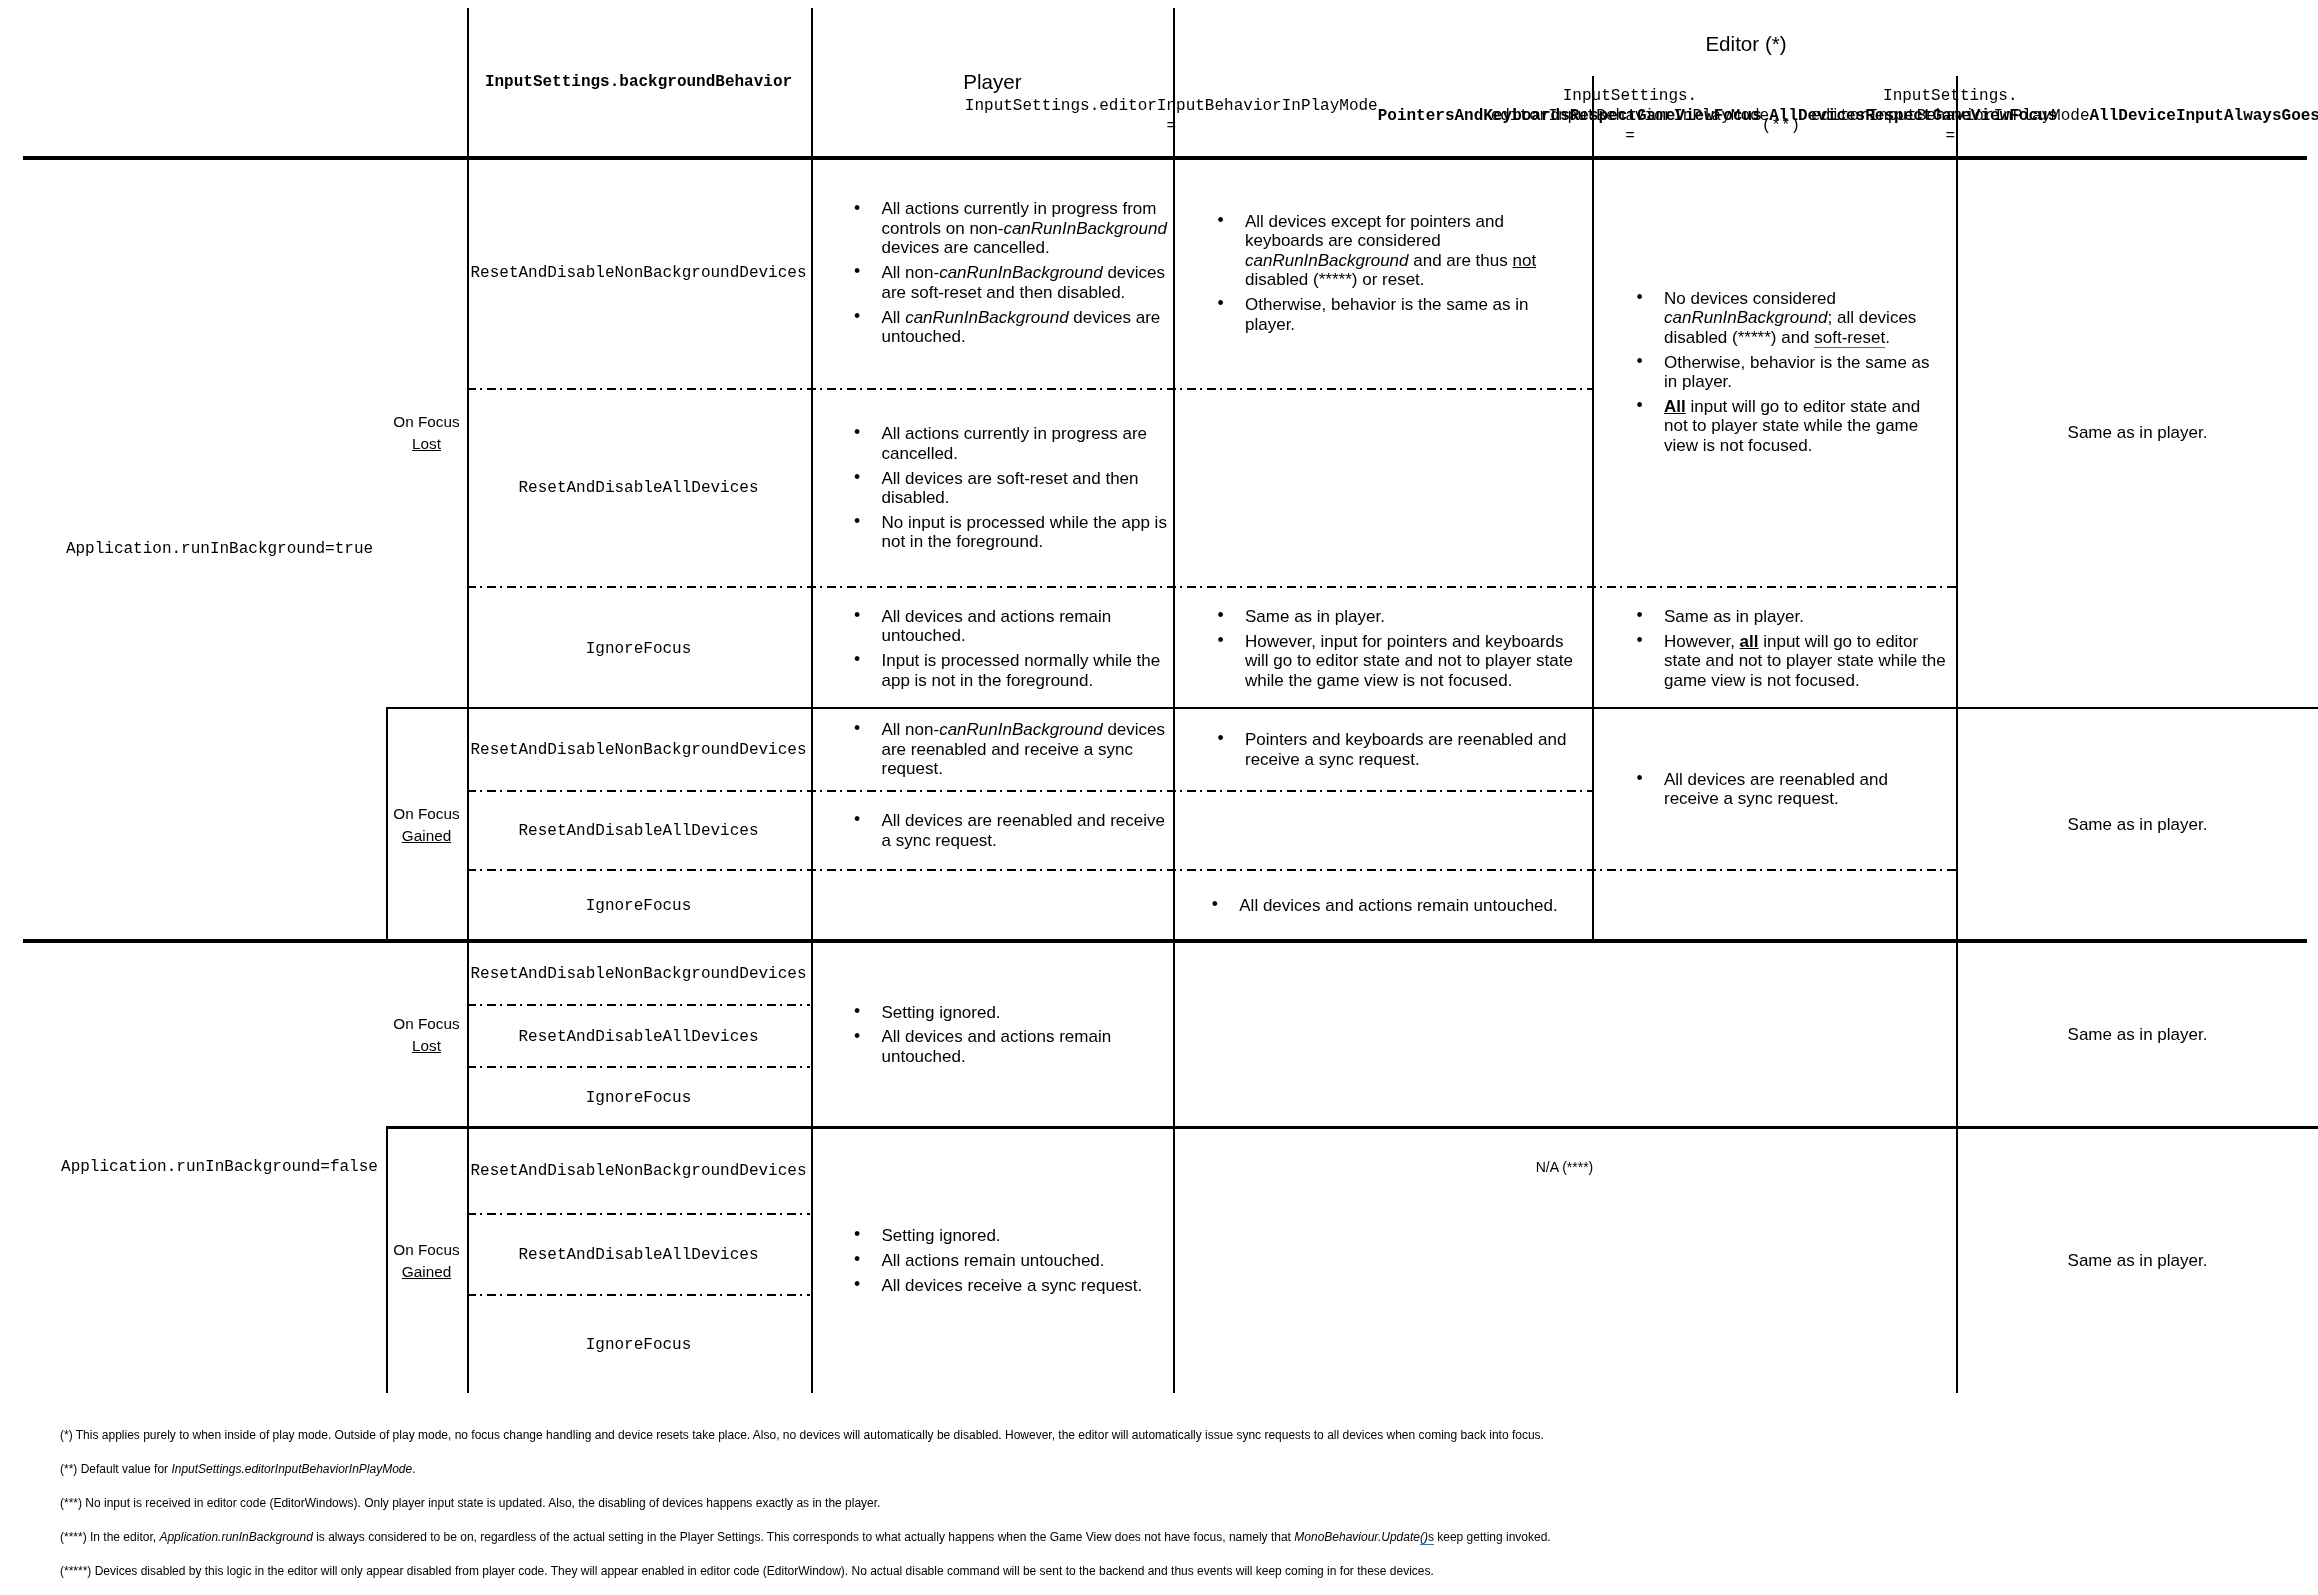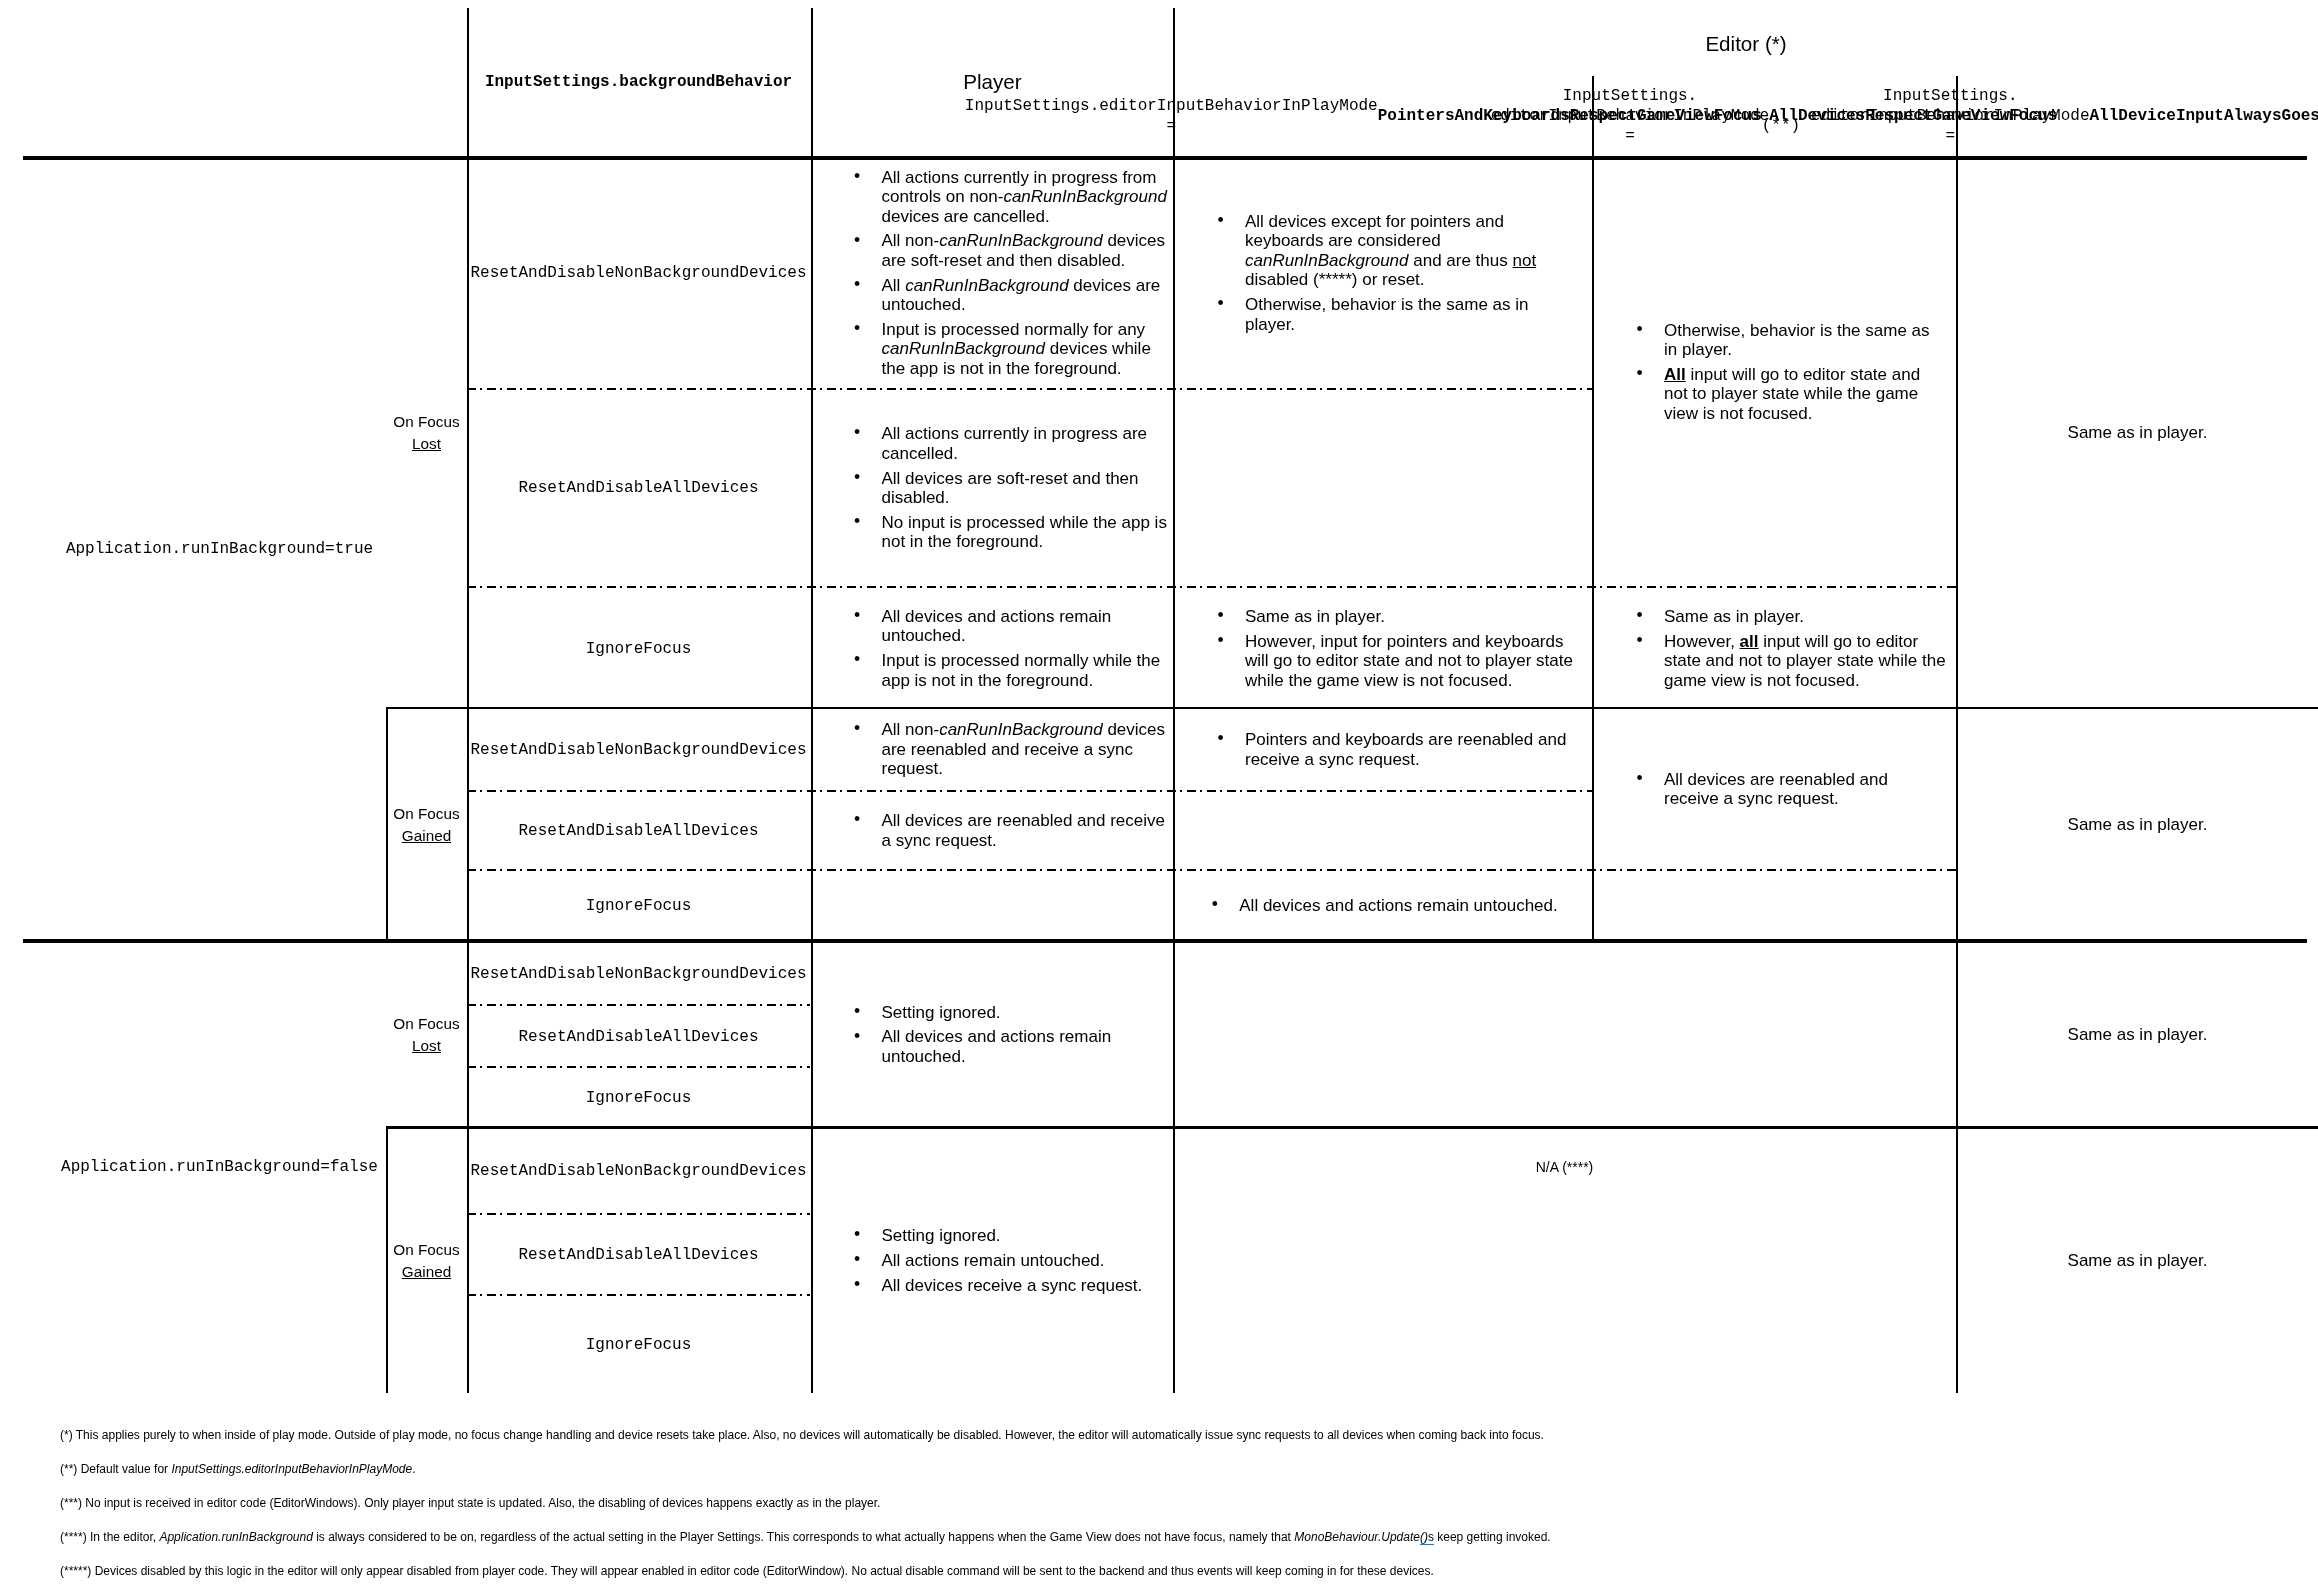--- a/index.html
+++ b/index.html
@@ -77,21 +77,20 @@
   <div class="cell mono" style="left:467px;top:1068px;width:343px;height:60px;">IgnoreFocus</div>
   <div class="cell mono" style="left:467px;top:1128px;width:343px;height:86px;">ResetAndDisableNonBackgroundDevices</div>
   <div class="cell mono" style="left:467px;top:1214px;width:343px;height:82px;">ResetAndDisableAllDevices</div>
   <div class="cell mono" style="left:467px;top:1296px;width:343px;height:97px;">IgnoreFocus</div>
 
   <div class="cell listcell pad-d" style="left:811px;top:156px;width:363px;height:234px;">
       <ul class="bullets">
         <li>All actions currently in progress from controls on non-<i>canRunInBackground</i> devices are cancelled.</li>
         <li>All non-<i>canRunInBackground</i> devices are soft-reset and then disabled.</li>
         <li>All <i>canRunInBackground</i> devices are untouched.</li>
-        <li>Input is processed normally for any <i>canRunInBackground</i> devices while the app is not in the foreground.</li>
       </ul>
     </div>
   <div class="cell listcell pad-d" style="left:811px;top:389px;width:363px;height:198px;">
       <ul class="bullets">
         <li>All actions currently in progress are cancelled.</li>
         <li>All devices are soft-reset and then disabled.</li>
         <li>No input is processed while the app is not in the foreground.</li>
       </ul>
     </div>
   <div class="cell listcell pad-d" style="left:811px;top:588px;width:363px;height:121px;">
@@ -137,20 +136,21 @@
       </ul>
     </div>
   <div class="cell listcell pad-e" style="left:1173px;top:708px;width:419px;height:83px;">
       <ul class="bullets">
         <li>Pointers and keyboards are reenabled and receive a sync request.</li>
       </ul>
     </div>
 
   <div class="cell listcell pad-f" style="left:1592px;top:156px;width:364px;height:432px;">
       <ul class="bullets">
+        <li>No devices considered <i>canRunInBackground</i>; all devices disabled (*****) and <span class="link">soft-reset</span>.</li>
         <li>Otherwise, behavior is the same as in player.</li>
         <li><b><u>All</u></b> input will go to editor state and not to player state while the game view is not focused.</li>
       </ul>
     </div>
   <div class="cell listcell pad-f" style="left:1592px;top:588px;width:364px;height:121px;">
       <ul class="bullets">
         <li>Same as in player.</li>
         <li>However, <b><u>all</u></b> input will go to editor state and not to player state while the game view is not focused.</li>
       </ul>
     </div>

